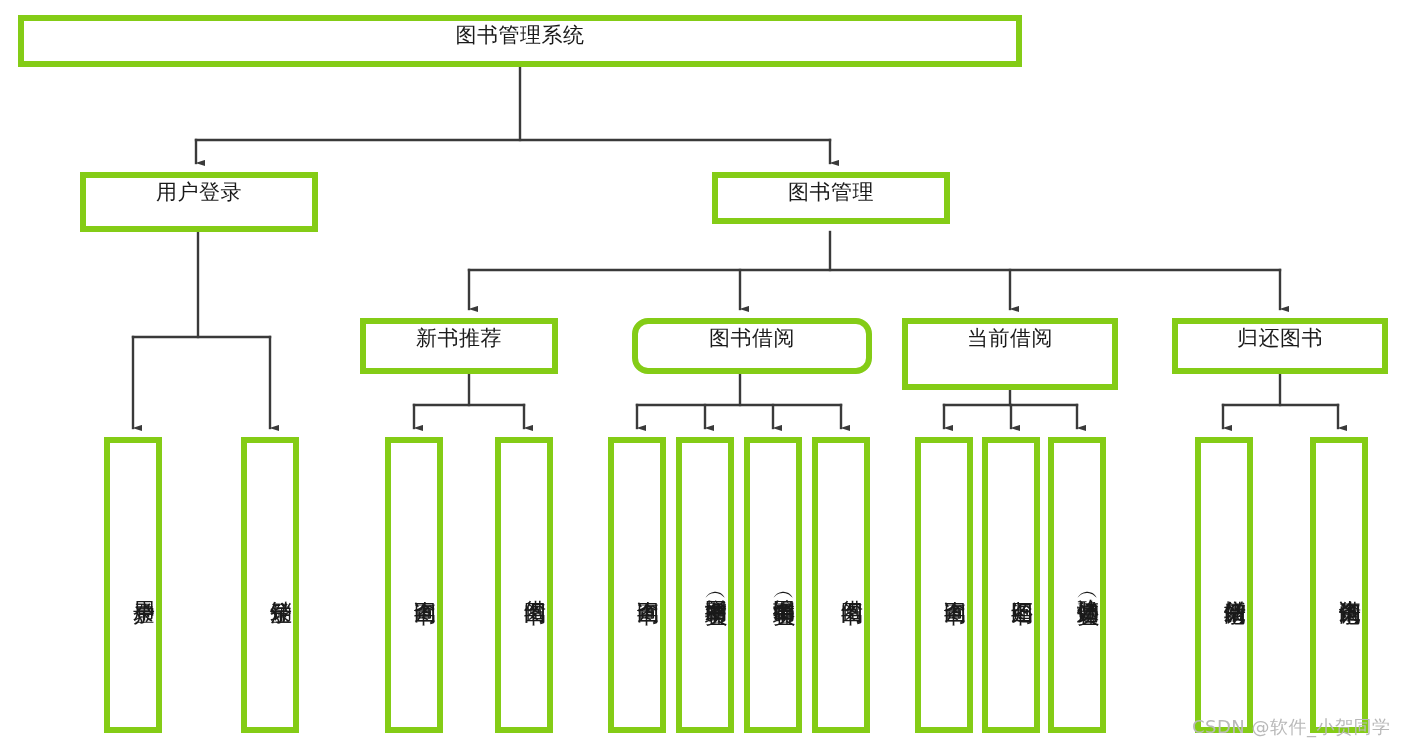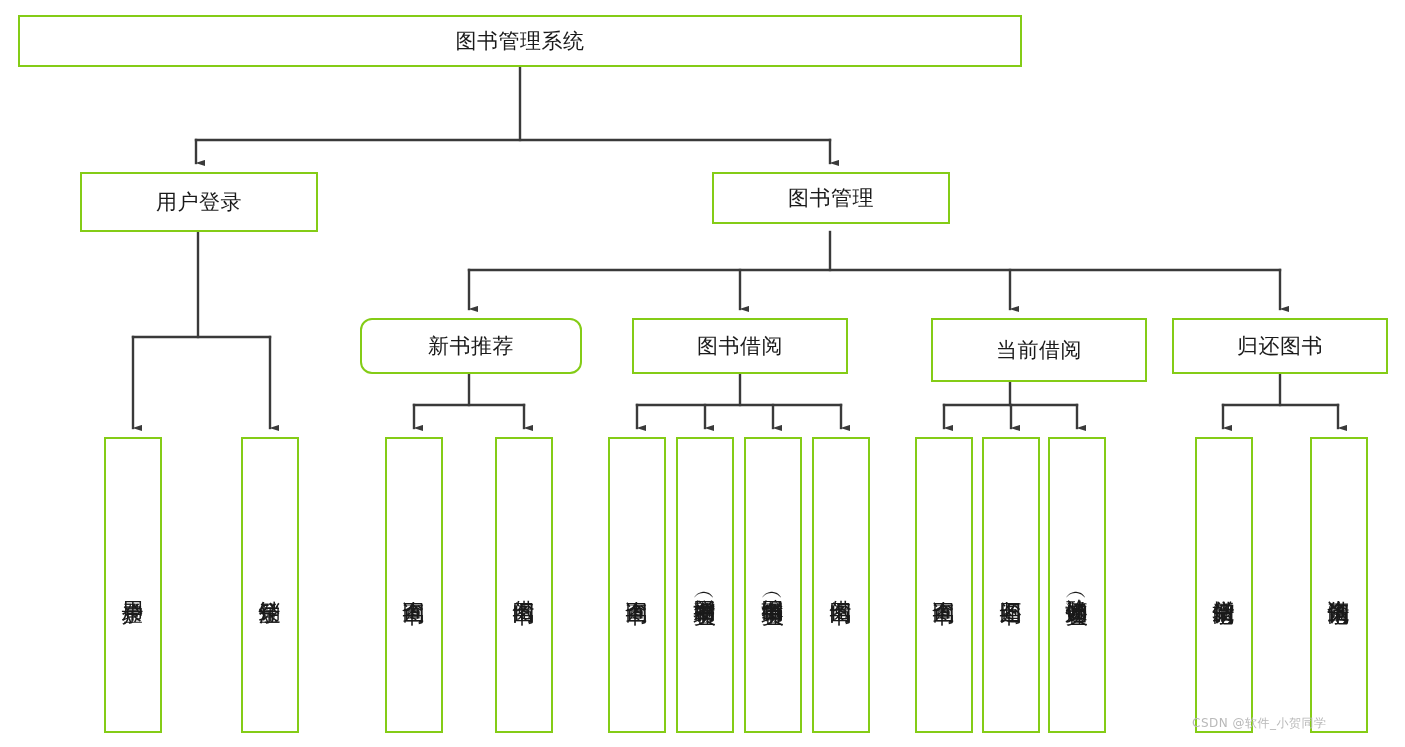--- a/index.html
+++ b/index.html
@@ -21,24 +21,23 @@
     position: absolute;
     left: 0;
     top: 0;
     width: 1405px;
     height: 747px;
     pointer-events: none;
   }
   .node {
     position: absolute;
     box-sizing: border-box;
-    border: 2px solid #84cc16;
+    border: 6px solid #84cc16;
     background: #ffffff;
     display: flex;
-    align-items: center;
     justify-content: center;
     color: #1a1a1a;
   }
   .node.h {
     font-size: 21px;
     letter-spacing: 0.5px;
   }
   .node.v {
     writing-mode: vertical-rl;
     text-orientation: upright;
@@ -50,21 +49,21 @@
   }
   .node.v .vtext {
     writing-mode: vertical-rl;
     text-orientation: upright;
     display: block;
     white-space: nowrap;
   }
   .watermark {
     position: absolute;
     color: #b9b9b9;
-    font-size: 12px;
+    font-size: 18px;
     white-space: nowrap;
     letter-spacing: 0.5px;
   }
 </style>
 </head>
 <body>
 
 <div id="canvas">
 
   <svg class="wires" viewBox="0 0 1405 747" xmlns="http://www.w3.org/2000/svg">
@@ -122,29 +121,29 @@
   </div>
 
   <div class="node h" style="left:80px; top:172px; width:238px; height:60px;">
     <span>用户登录</span>
   </div>
 
   <div class="node h" style="left:712px; top:172px; width:238px; height:52px;">
     <span>图书管理</span>
   </div>
 
-  <div class="node h" style="left:360px; top:318px; width:222px; height:56px;border-radius:12px;">
+  <div class="node h" style="left:360px; top:318px; width:198px; height:56px;">
     <span>新书推荐</span>
   </div>
 
-  <div class="node h" style="left:632px; top:318px; width:216px; height:56px;">
+  <div class="node h" style="left:632px; top:318px; width:240px; height:56px;border-radius:16px;">
     <span>图书借阅</span>
   </div>
 
-  <div class="node h" style="left:902px; top:318px; width:216px; height:64px;margin-left:29px;">
+  <div class="node h" style="left:902px; top:318px; width:216px; height:72px;">
     <span>当前借阅</span>
   </div>
 
   <div class="node h" style="left:1172px; top:318px; width:216px; height:56px;">
     <span>归还图书</span>
   </div>
 
   <div class="node v" style="left:104px; top:437px; width:58px; height:296px;">
     <span class="vtext">用户登录</span>
   </div>

